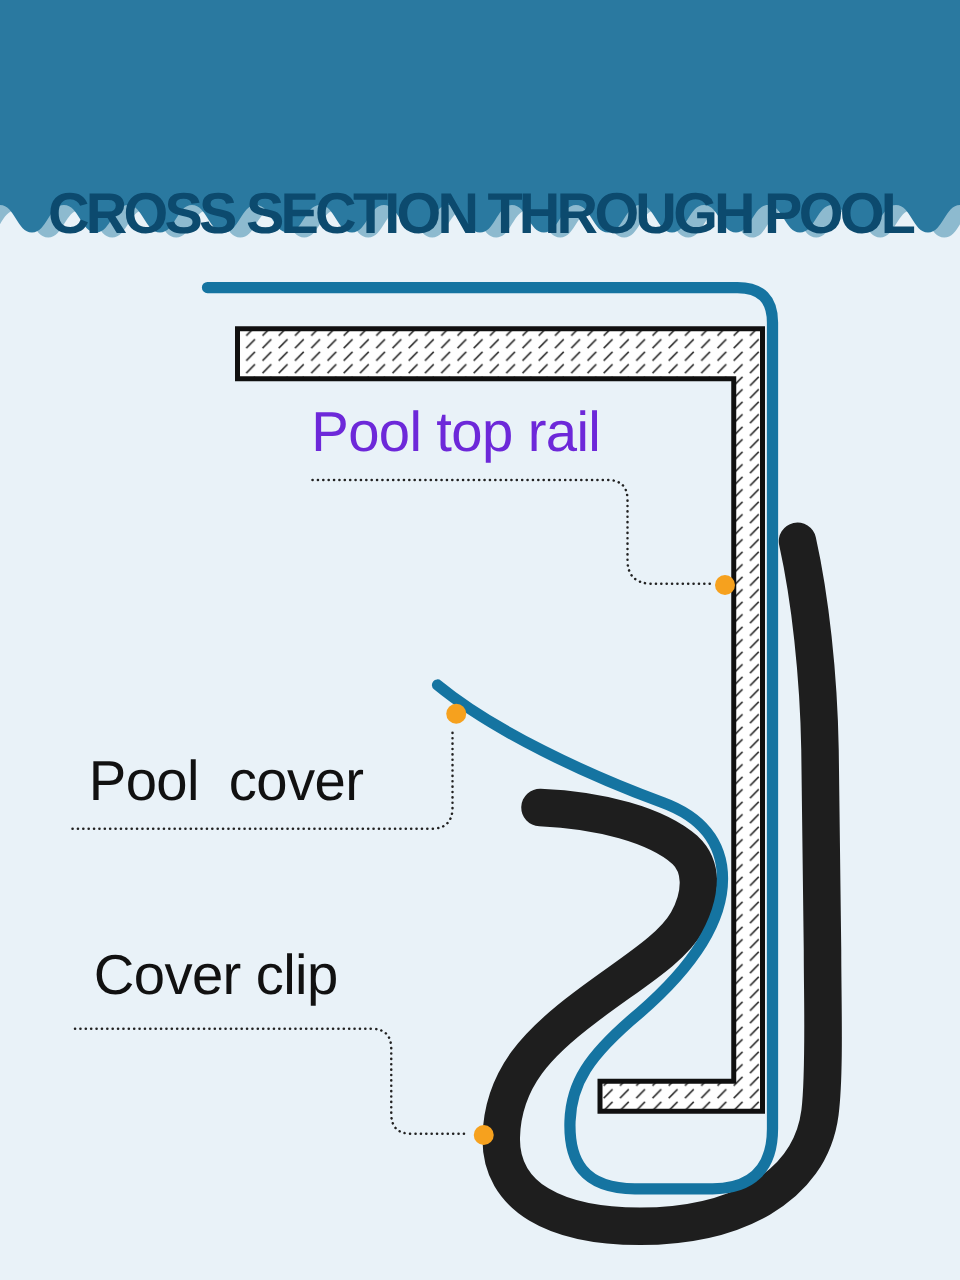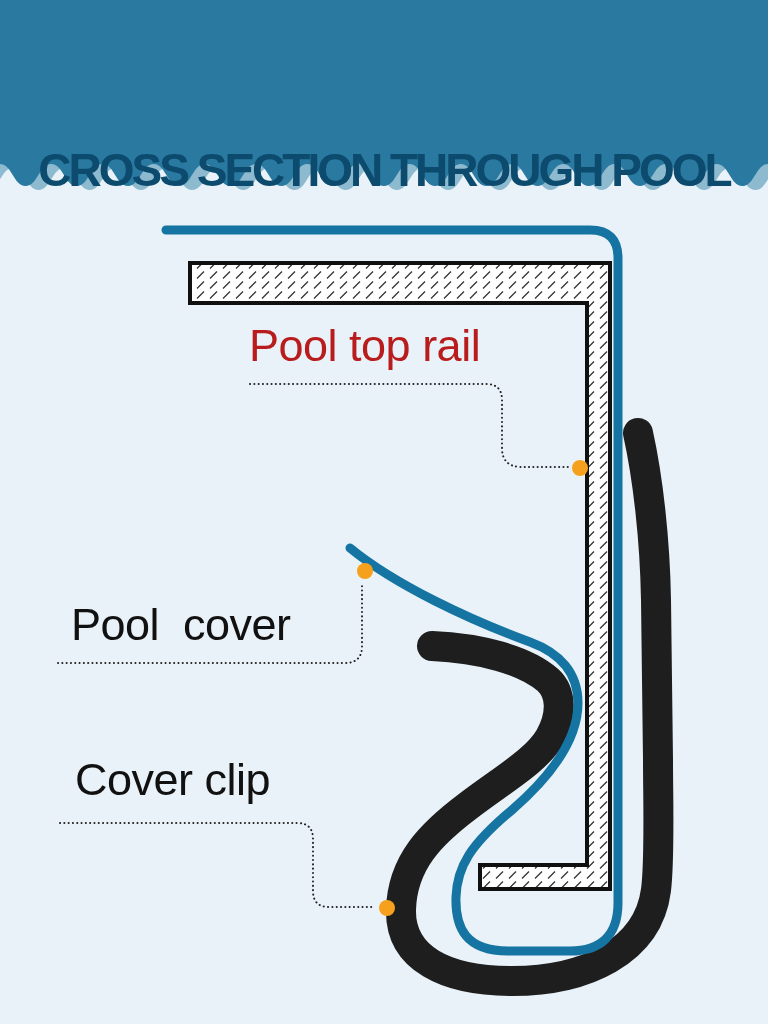--- a/index.html
+++ b/index.html
@@ -84,17 +84,17 @@
 
     <circle cx="580" cy="468" r="8" fill="#F6A11E"></circle>
     <circle cx="365" cy="571" r="8" fill="#F6A11E"></circle>
     <circle cx="387" cy="908" r="8" fill="#F6A11E"></circle>
   </svg>
 
   <div class="header-text" style="color: #0c4a6e;">
     <div>CROSS SECTION THROUGH POOL</div>
   </div>
 
-  <div class="diagram-label label-rail" style="color: #b91c1c;">Pool top rail</div>
+  <div class="diagram-label label-rail" style="color: #6d28d9;">Pool top rail</div>
   <div class="diagram-label label-cover" style="color: rgb(17, 17, 17);">Pool  cover</div>
   <div class="diagram-label label-clip" style="color: rgb(17, 17, 17);">Cover clip</div>
 
 </div>
 
 </body></html>

